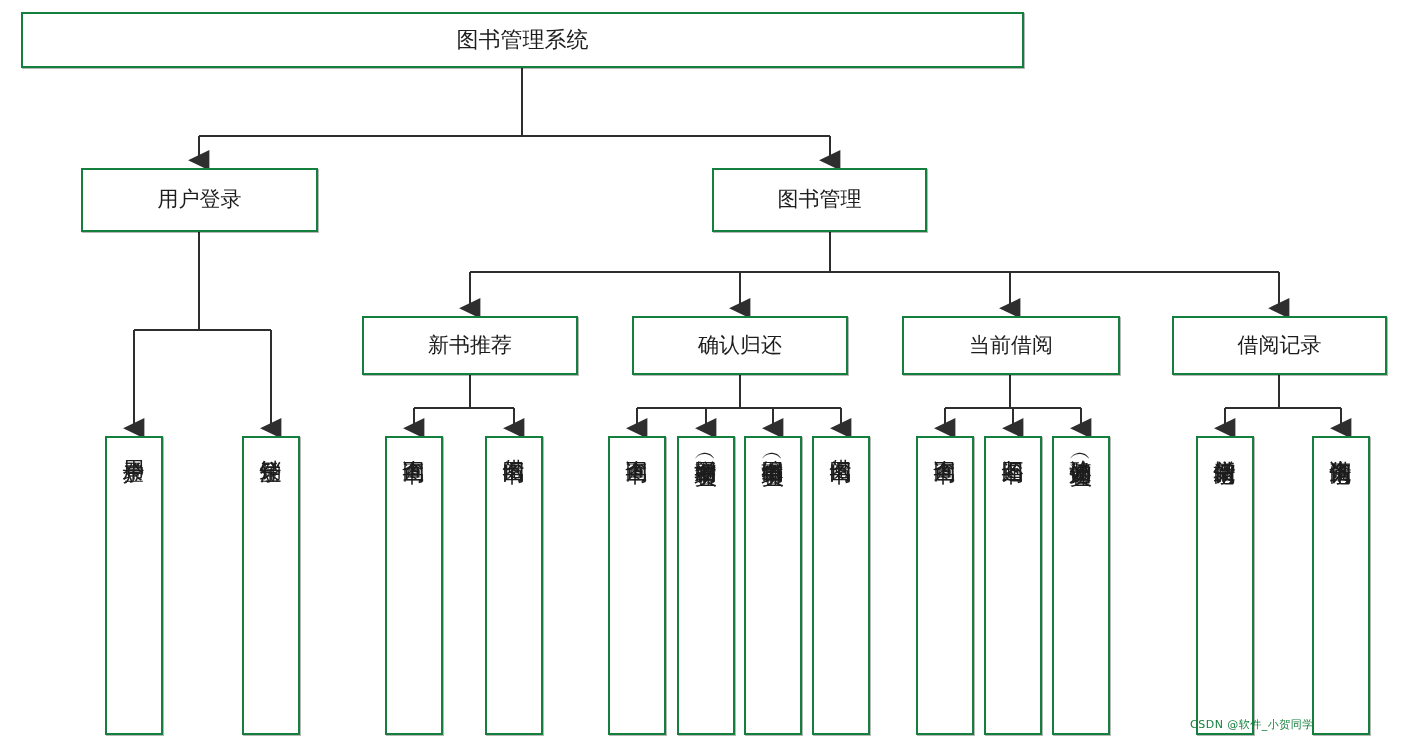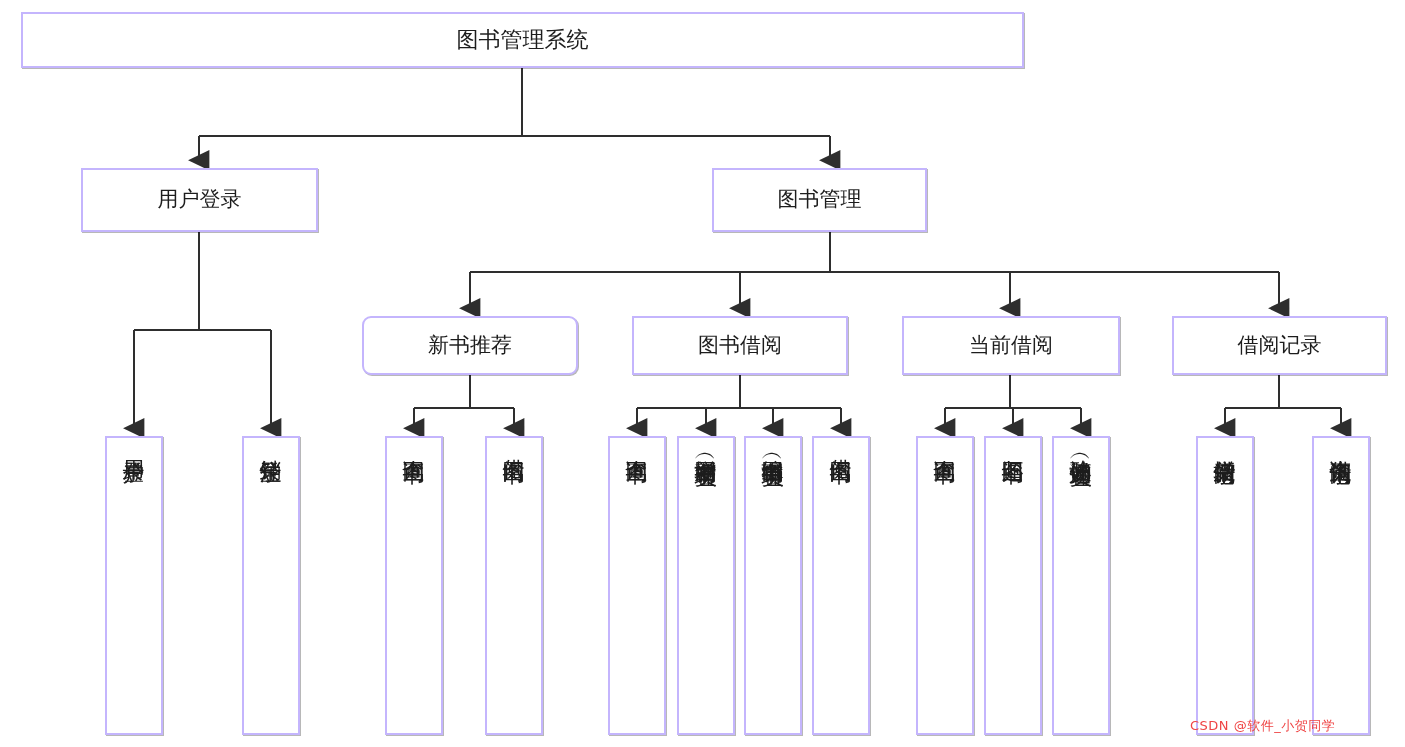--- a/index.html
+++ b/index.html
@@ -5,21 +5,21 @@
   html,body{margin:0;padding:0;background:#ffffff;}
   body{
     font-family:"DejaVu Sans","Liberation Sans",sans-serif;
     width:1405px;height:747px;overflow:hidden;position:relative;
   }
   #stage{position:relative;width:1405px;height:747px;background:#fff;}
   svg#wires{position:absolute;left:0;top:0;width:1405px;height:747px;}
   .node{
     position:absolute;
     background:#ffffff;
-    border:2px solid #c4b5fd;
+    border:2px solid #15803d;
     box-sizing:border-box;
     box-shadow:1px 1px 0 rgba(0,0,0,.28);
     display:flex;align-items:center;justify-content:center;
   }
   .node-label{
     color:#1d1d1d;
     text-align:center;
     line-height:1.12;
     letter-spacing:0px;
     white-space:nowrap;
@@ -32,22 +32,22 @@
     text-orientation:upright;
     font-size:22px;
     line-height:1.05;
     letter-spacing:1px;
     white-space:normal;
     max-height:286px;
     margin:0 auto;
   }
   .watermark{
     position:absolute;
-    color:#ef4444;
-    font-size:13px;
+    color:#15803d;
+    font-size:11px;
     letter-spacing:.5px;
     white-space:nowrap;
     user-select:none;
   }
 </style>
 </head>
 <body>
 
 <div id="stage">
 
@@ -106,25 +106,25 @@
     <span class="node-label">图书管理系统</span>
   </div>
 
   <div class="node h-node" style="left:81px;top:168px;width:237px;height:64px;">
     <span class="node-label">用户登录</span>
   </div>
   <div class="node h-node" style="left:712px;top:168px;width:215px;height:64px;">
     <span class="node-label">图书管理</span>
   </div>
 
-  <div class="node h-node" style="left:362px;top:316px;width:216px;height:59px;border-radius:9px;">
+  <div class="node h-node" style="left:362px;top:316px;width:216px;height:59px;">
     <span class="node-label">新书推荐</span>
   </div>
   <div class="node h-node" style="left:632px;top:316px;width:216px;height:59px;">
-    <span class="node-label">图书借阅</span>
+    <span class="node-label">确认归还</span>
   </div>
   <div class="node h-node" style="left:1172px;top:316px;width:215px;height:59px;">
     <span class="node-label">借阅记录</span>
   </div>
   <div class="node h-node" style="left:902px;top:316px;width:218px;height:59px;">
     <span class="node-label">当前借阅</span>
   </div>
 
   <div class="node v-node" style="left:105px;top:436px;width:58px;height:299px;">
     <span class="node-label">用户登录</span>

